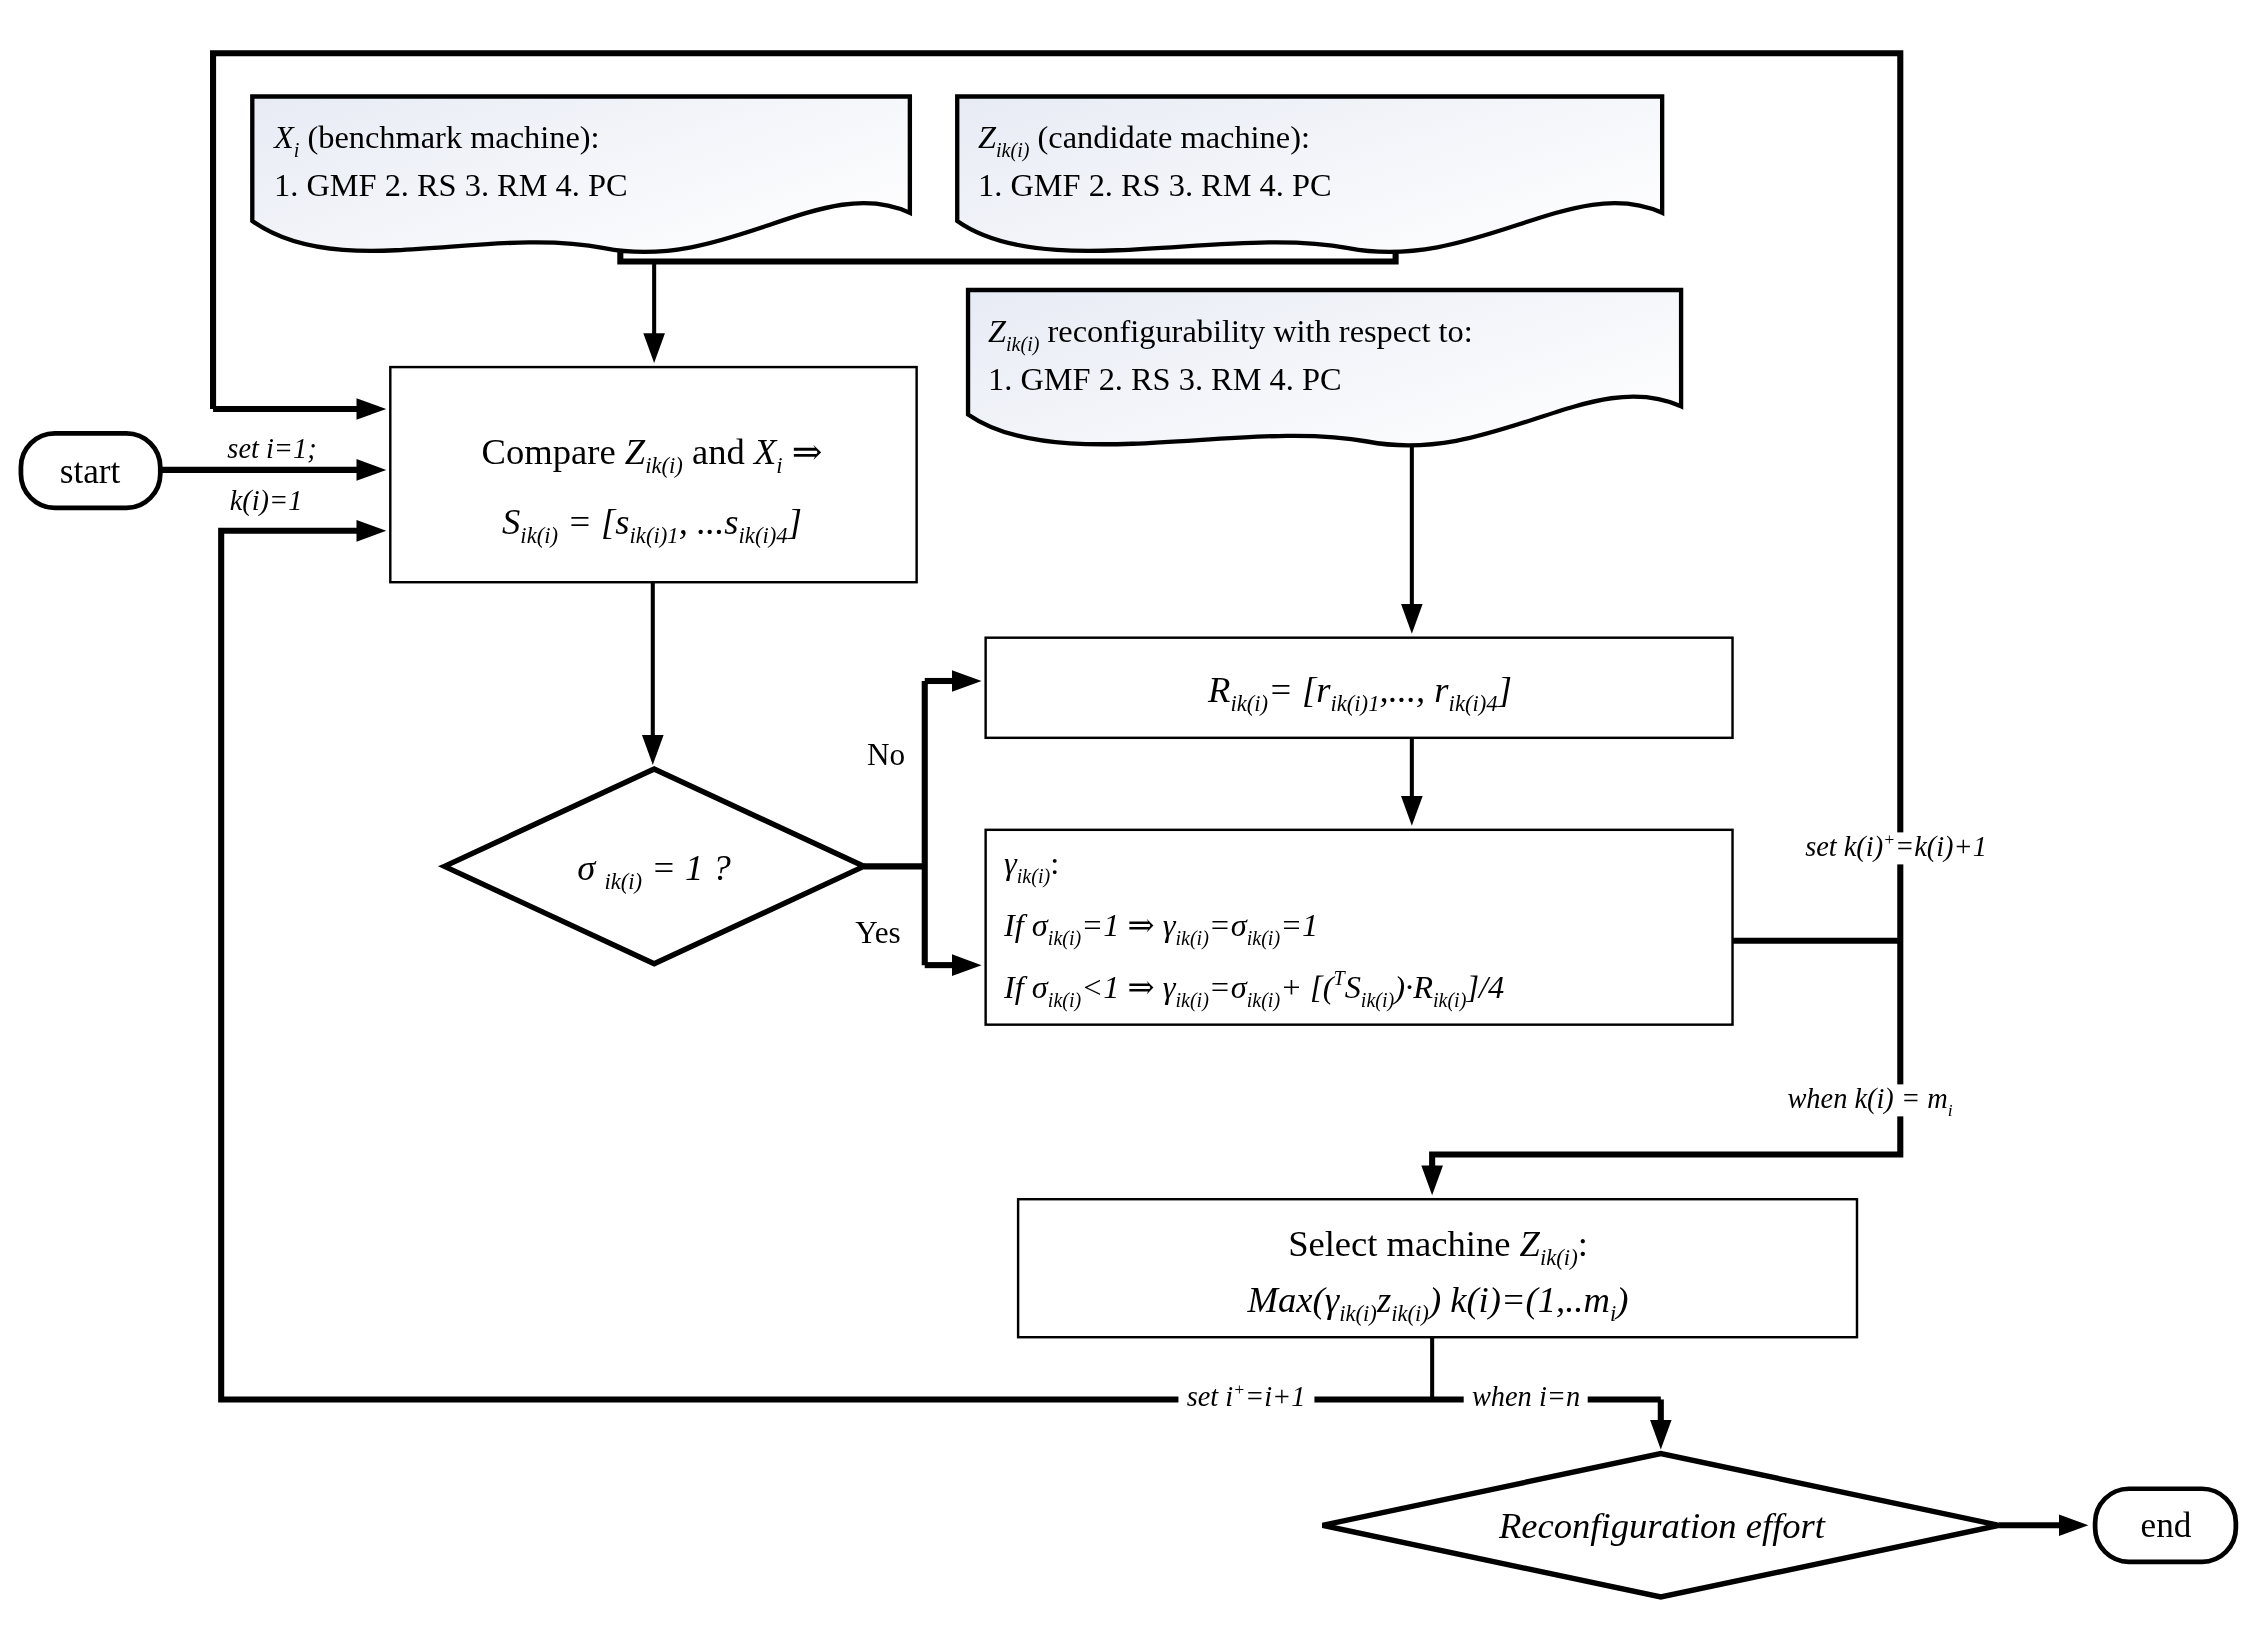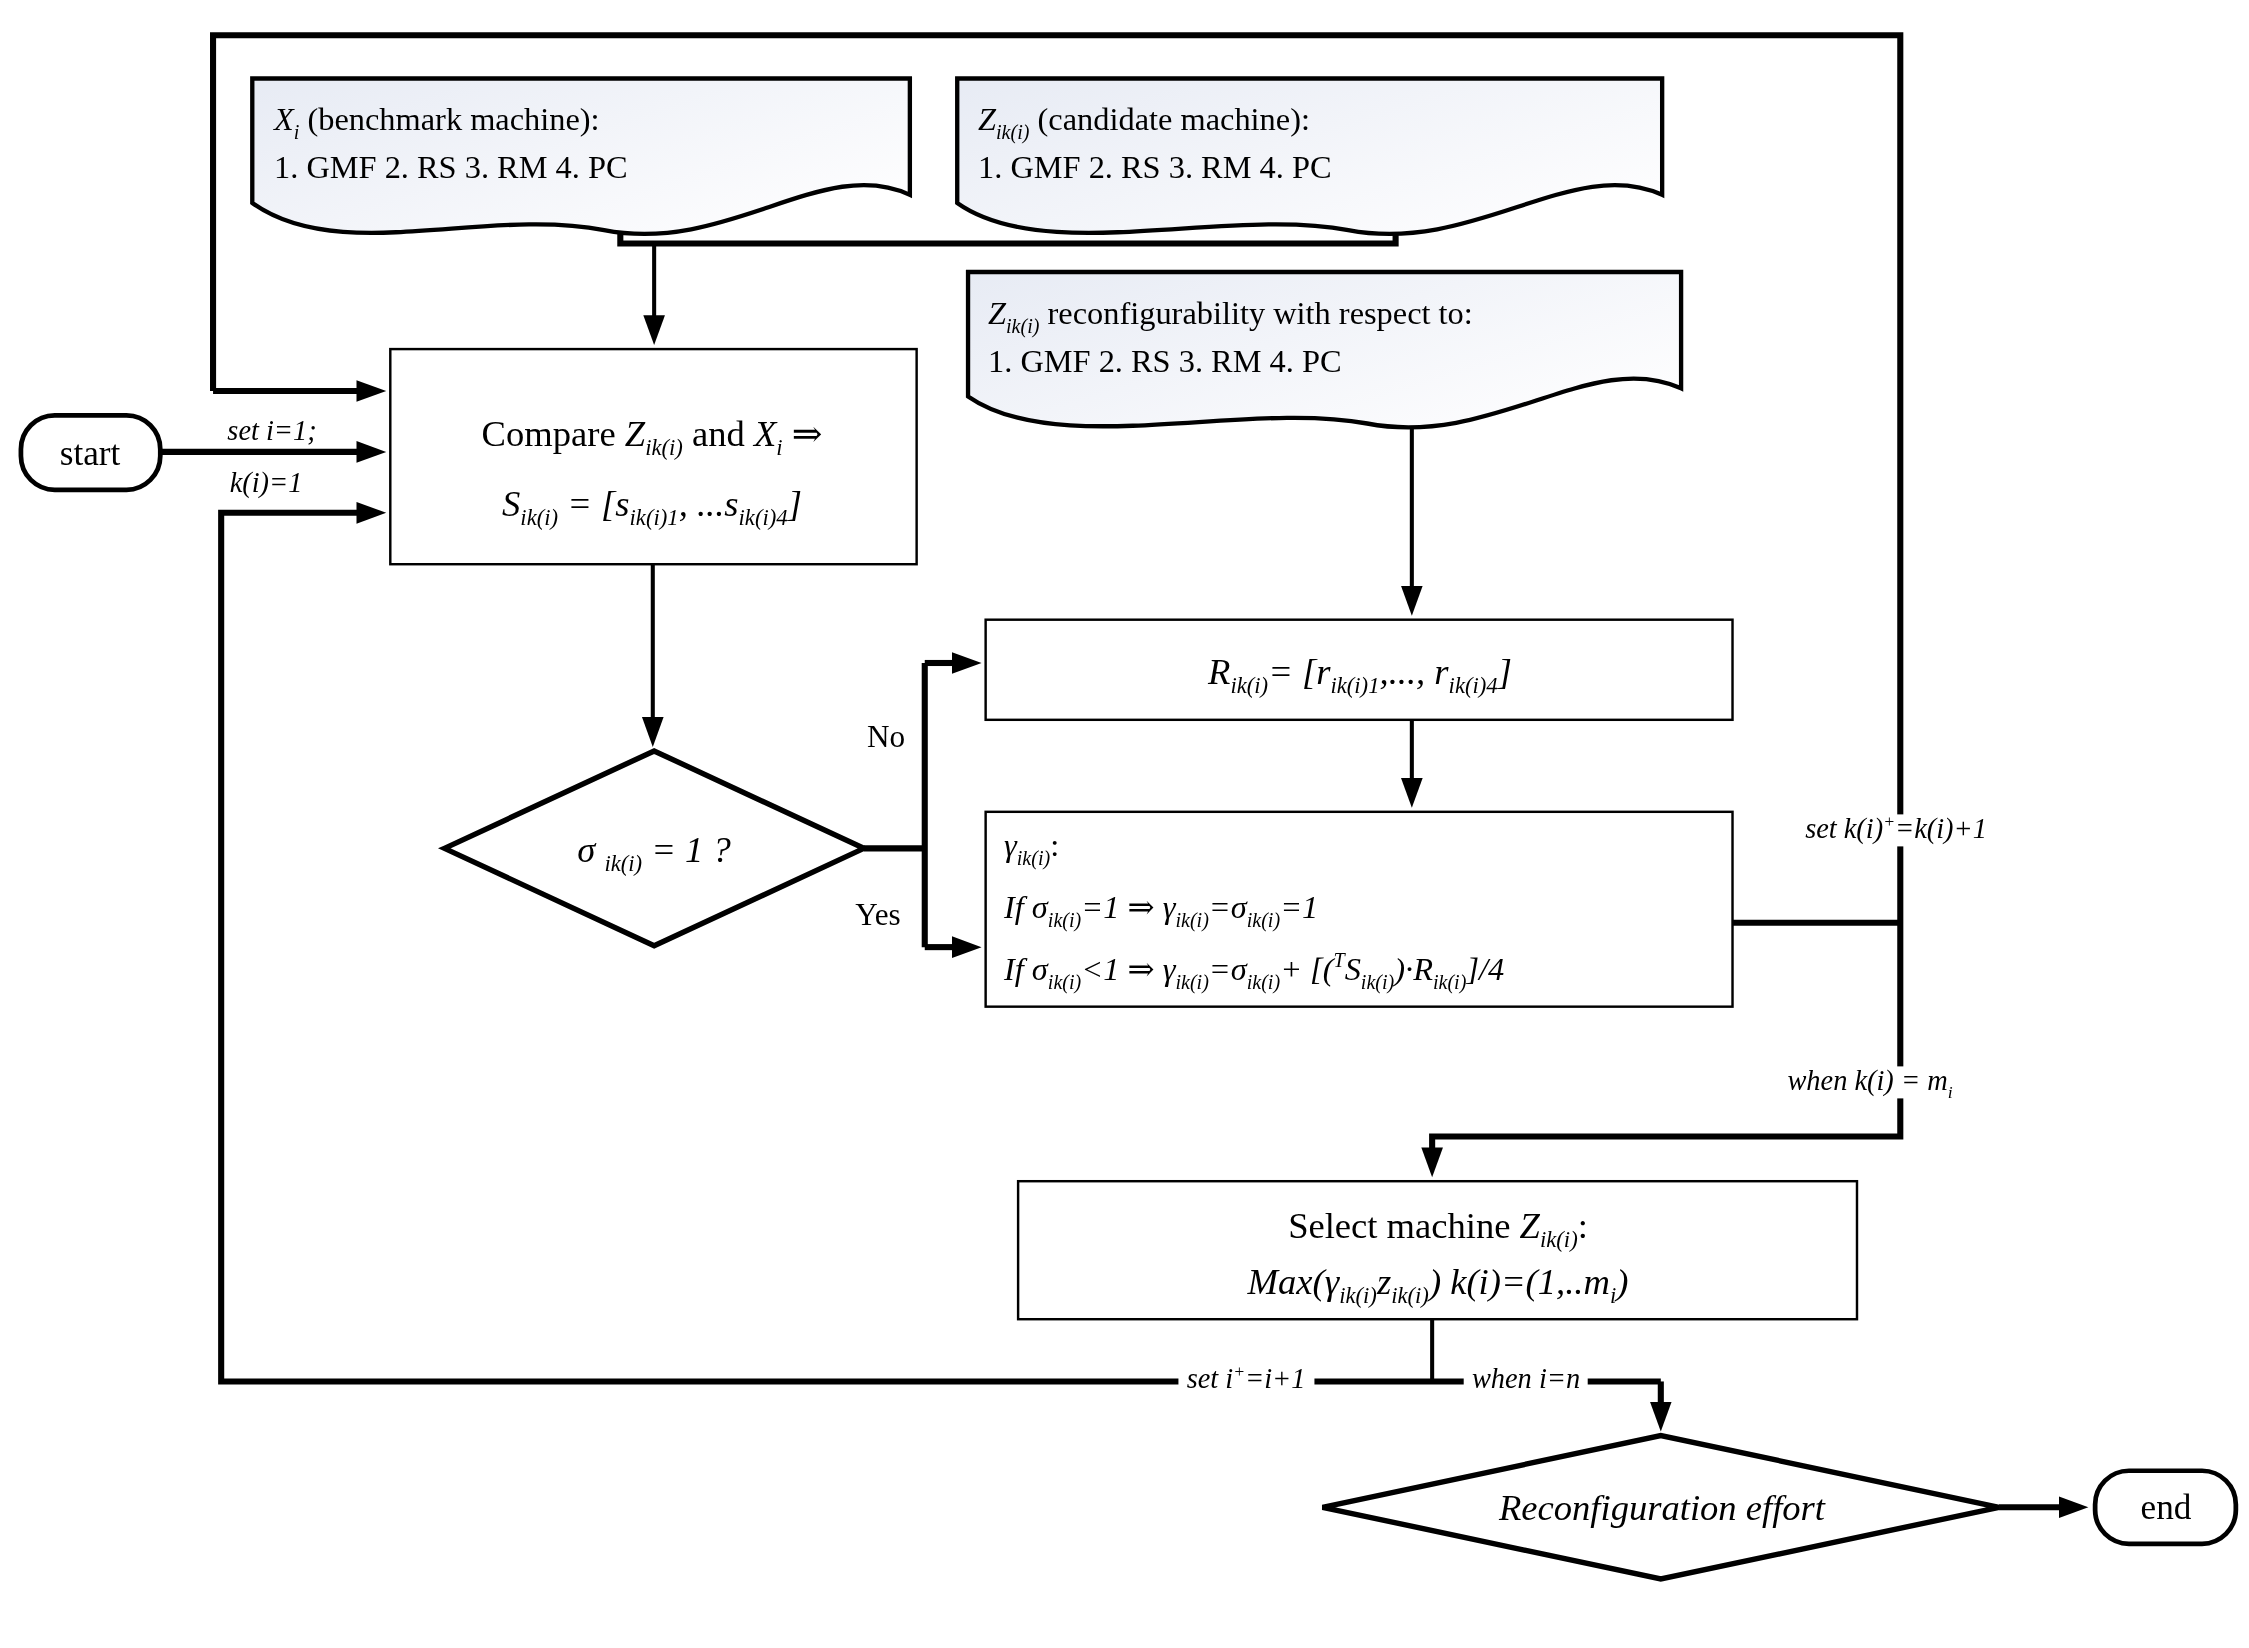--- a/index.html
+++ b/index.html
@@ -1,16 +1,16 @@
 <!DOCTYPE html>
 <html style="font-size:10.8px"><head>
 <meta charset="utf-8">
 <style>
   html,body{margin:0;padding:0;background:#ffffff;}
-  .viewport{width:2250px;height:1591px;overflow:hidden;position:relative;background:#fff;}
+  .viewport{width:2250px;height:1591px;overflow:hidden;position:relative;background:#fff;margin-top:18px;}
   .stage{width:1125px;height:824px;position:absolute;top:0;left:0;
          transform:scale(2);transform-origin:0 0;
          font-family:"Liberation Serif","DejaVu Serif",serif;color:#000;}
   .stage svg{position:absolute;inset:0;}
   .txt{position:absolute;transform:translate(-50%,-50%);white-space:nowrap;
        text-align:center;line-height:1.1;}
   .txt.left{transform:translate(0,-50%);text-align:left;}
   .bg{background:#ffffff;padding:0 4.1px;}
   sub{font-size:0.62em;line-height:0;}
   sup{font-size:0.62em;line-height:0;}

